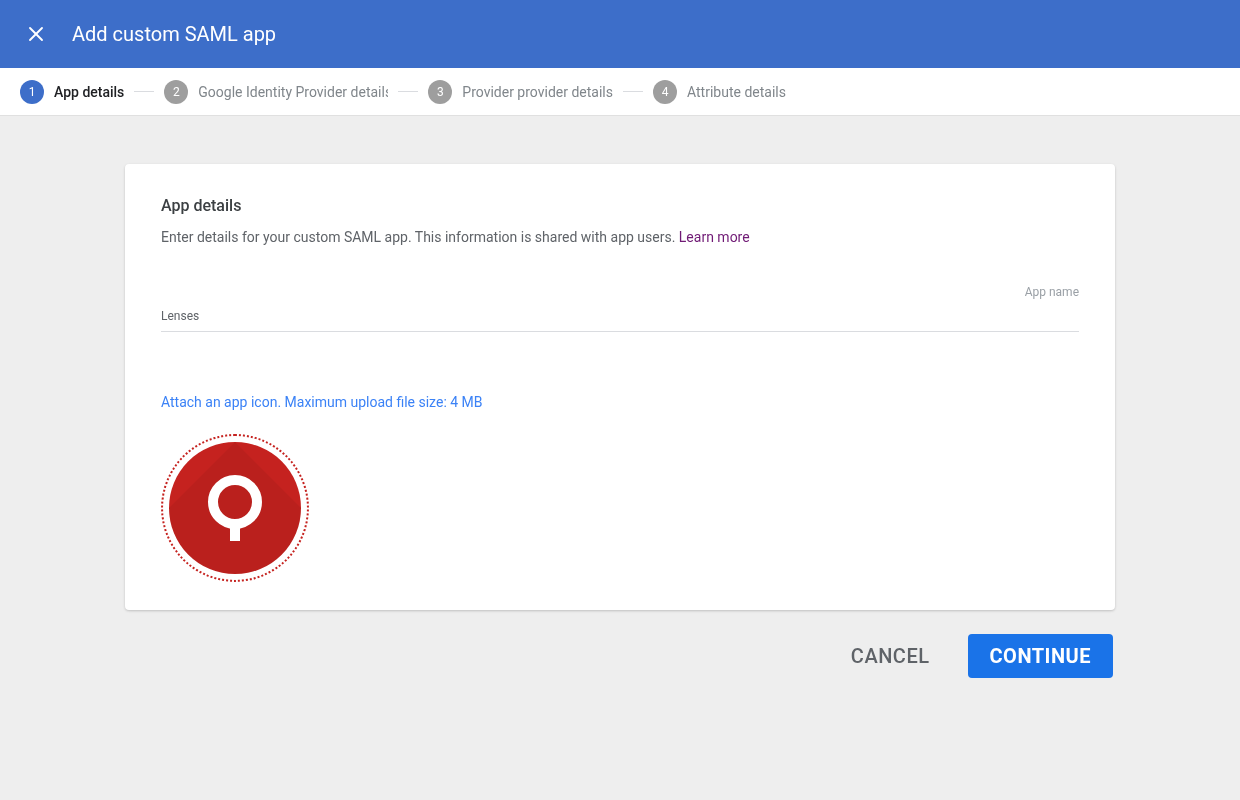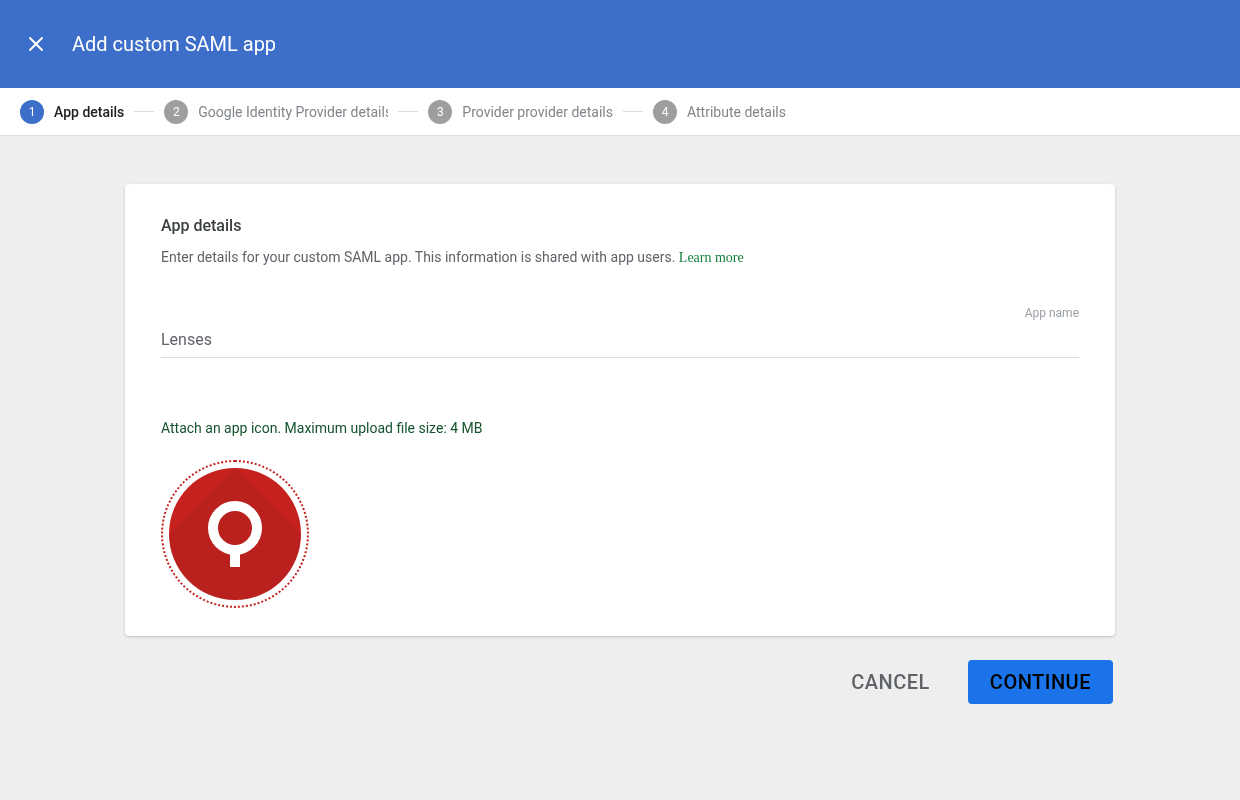--- a/index.html
+++ b/index.html
@@ -9,21 +9,21 @@
 }
 body {
   font-family: 'Roboto', 'Helvetica Neue', Arial, sans-serif;
   background: #eeeeee;
   width: 1240px;
   height: 800px;
   overflow: hidden;
 }
 .header {
   background: #3d6ec9;
-  height: 88px;
+  height: 68px;
   display: flex;
   align-items: center;
   padding: 0 24px;
   gap: 24px;
 }
 .close-icon {
   width: 24px;
   height: 24px;
   cursor: pointer;
   display: flex;
@@ -105,54 +105,53 @@
   font-weight: 500;
   color: #3c4043;
   margin-bottom: 14px;
 }
 .section-desc {
   font-size: 14px;
   color: #5f6368;
   margin-bottom: 40px;
 }
 .section-desc a {
-  color: #15803d;
+  color: #701a75;
   text-decoration: none;
   cursor: pointer;
-  font-family: Liberation Serif, serif;
 }
 .field-label {
   font-size: 12px;
   color: #9aa0a6;
   margin-bottom: 6px;
   text-align: right;
 }
 .text-input {
   width: 100%;
   border: none;
   border-bottom: 1px solid #dadce0;
-  font-size: 16px;
+  font-size: 12px;
   color: #5f6368;
   padding: 4px 0 8px 0;
   outline: none;
   font-family: inherit;
   background: transparent;
 }
 .gap-large {
   height: 62px;
 }
 .icon-title {
   font-size: 15px;
   font-weight: 500;
   color: #3c4043;
   margin-bottom: 14px;
 }
 .icon-desc {
   font-size: 14px;
-  color: #14532d;
+  color: #3b82f6;
   margin-bottom: 24px;
 }
 .app-icon-upload {
   width: 148px;
   height: 148px;
   position: relative;
   cursor: pointer;
 }
 .dotted-circle {
   position: absolute;
@@ -222,21 +221,22 @@
   border-radius: 4px;
   cursor: pointer;
   font-family: inherit;
 }
 .btn-text {
   background: transparent;
   color: #5f6368;
 }
 .btn-primary {
   background: #1a73e8;
-  color: #000000;
+  color: #ffffff;
+  font-weight: bold;
 }
 </style>
 </head>
 <body>
 
 <div class="header">
   <div class="close-icon">
     <svg viewBox="0 0 24 24" fill="none" stroke="#fff" stroke-width="2.5" stroke-linecap="round">
       <line x1="4" y1="4" x2="20" y2="20"></line>
       <line x1="20" y1="4" x2="4" y2="20"></line>

